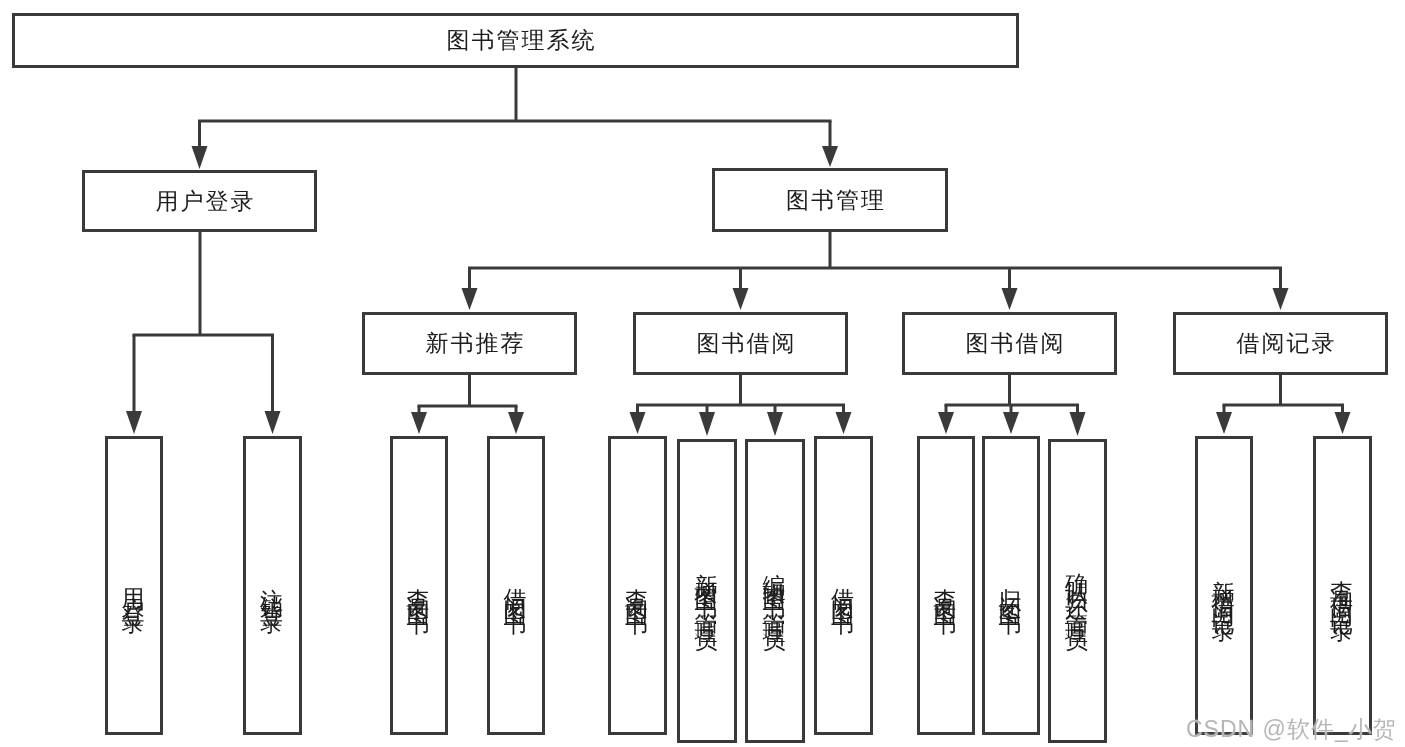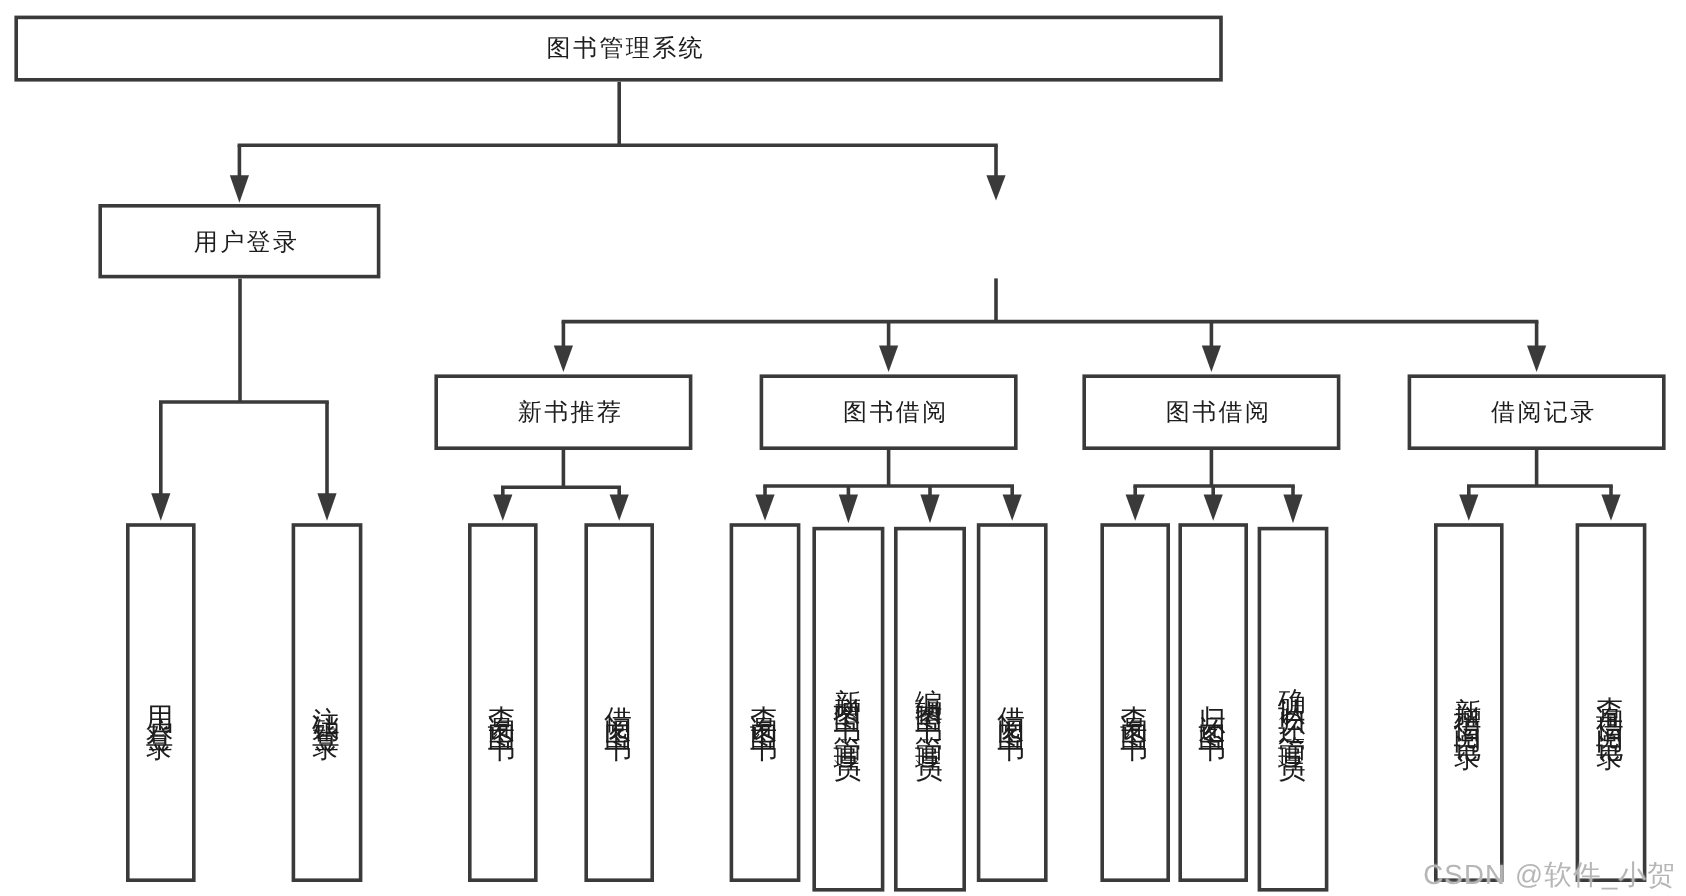--- a/index.html
+++ b/index.html
@@ -10,21 +10,21 @@
   #connectors{position:absolute;left:0;top:0;z-index:1;}
   #connectors path{stroke:#3a3a3a;stroke-width:3;fill:none;}
   #connectors path.bus{stroke-linecap:square;}
   #connectors polygon{fill:#3a3a3a;stroke:none;}
   .node{
     position:absolute;box-sizing:border-box;z-index:2;
     border:3px solid #3a3a3a;background:#ffffff;color:#1d1d1d;
     display:flex;align-items:center;justify-content:center;
     text-align:center;white-space:nowrap;
   }
-  .h{font-size:20px;letter-spacing:2px;padding-left:12px;}
+  .h{font-size:23px;letter-spacing:2px;padding-left:12px;}
   .v{writing-mode:vertical-rl;font-size:23px;letter-spacing:8px;}
   .watermark{
     position:absolute;z-index:5;left:1186px;top:714px;
     font-size:23px;color:rgba(178,178,178,0.95);letter-spacing:1px;
     text-shadow:0 0 2px #ffffff;
   }
 </style>
 </head>
 <body>
 
@@ -95,20 +95,21 @@
       <path d="M1224 405 V414"></path>
         <polygon points="1216,412 1232,412 1224,434"></polygon>
       <path d="M1342.5 405 V414"></path>
         <polygon points="1334.5,412 1350.5,412 1342.5,434"></polygon>
     </g>
   </svg>
 
   <div class="node h" style="left:12px;top:13px;width:1007px;height:55px">图书管理系统</div>
 
   <div class="node h" style="left:82px;top:170px;width:235px;height:62px">用户登录</div>
+  <div class="node h" style="left:712px;top:168px;width:236px;height:64px">图书管理</div>
 
   <div class="node h" style="left:362px;top:312px;width:215px;height:63px">新书推荐</div>
   <div class="node h" style="left:633px;top:312px;width:215px;height:63px">图书借阅</div>
   <div class="node h" style="left:902px;top:312px;width:215px;height:63px">图书借阅</div>
   <div class="node h" style="left:1173px;top:312px;width:215px;height:63px">借阅记录</div>
 
   <div class="node v" style="left:105px;top:436px;width:58px;height:299px">用户登录</div>
   <div class="node v" style="left:243px;top:436px;width:59px;height:299px">注销登录</div>
 
   <div class="node v" style="left:390px;top:436px;width:58px;height:299px">查询图书</div>

